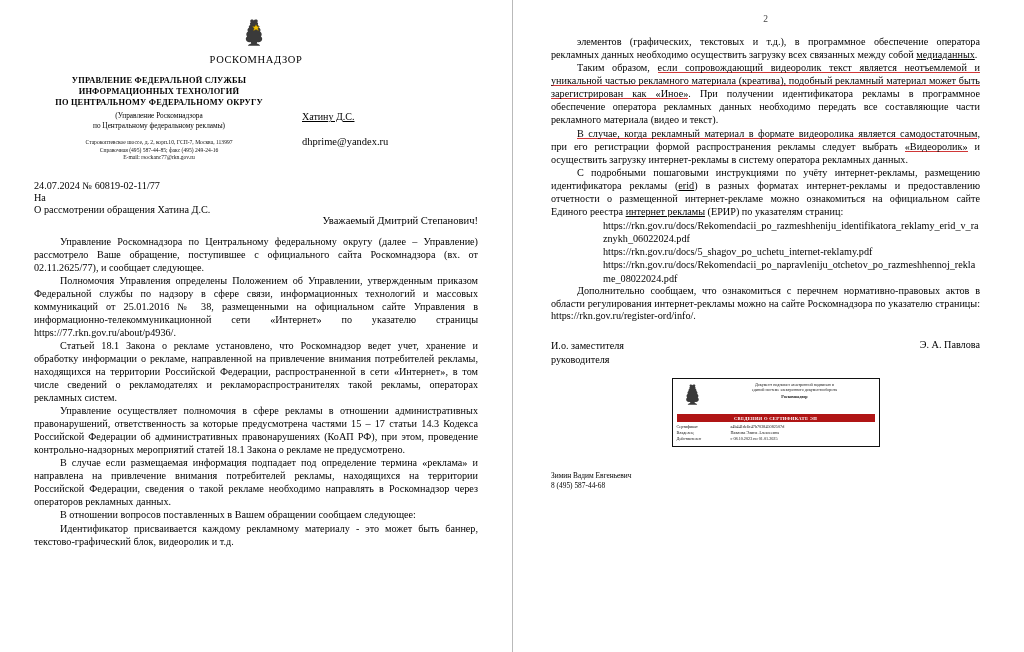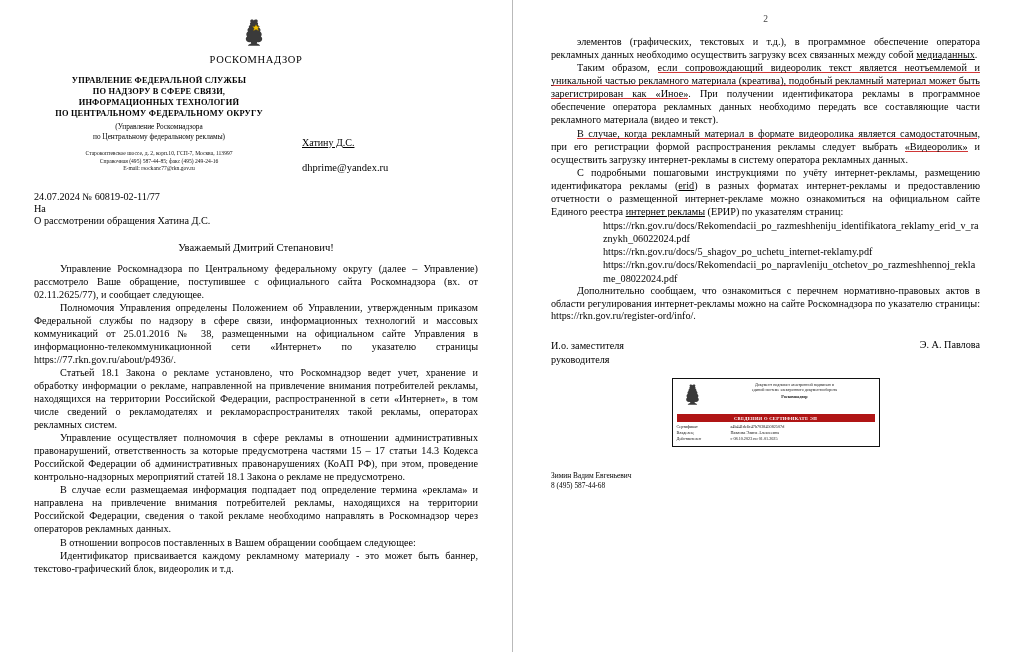--- a/index.html
+++ b/index.html
@@ -47,21 +47,21 @@
     text-align: center;
     font-size: 10.5px;
     letter-spacing: 0.6px;
     font-family: "Liberation Serif", serif;
     margin-top: 2px;
     margin-bottom: 10px;
   }
   
   .hdr {
     display: flex;
-    align-items: flex-end;
+    align-items: center;
     margin-top: 2px;
   }
   .hdr-left {
     width: 250px;
     text-align: center;
   }
   .hdr-right {
     flex: 1;
     padding-top: 22px;
     padding-left: 18px;
@@ -96,24 +96,23 @@
   .refline {
     font-size: 10.2px;
     margin-top: 18px;
   }
   .refline .r2 { margin-top: 1px; }
   .subject {
     font-size: 10.2px;
     margin-top: 1px;
   }
   .salutation {
-    text-align: center;
+    text-align: right;
     font-size: 10.6px;
     font-weight: normal;
-    margin-top: 16px;
     margin-bottom: 10px;
   }
   p.body {
     font-size: 10.2px;
     line-height: 1.265;
     text-align: justify;
     text-indent: 26px;
     margin: 0 0 0.5px 0;
     hyphens: auto;
   }
@@ -211,21 +210,20 @@
         </g>
       </svg>
     </div>
 
     <div class="org-name">РОСКОМНАДЗОР</div>
 
     <div class="hdr">
       <div class="hdr-left">
         <div class="l1">
           <div>УПРАВЛЕНИЕ ФЕДЕРАЛЬНОЙ СЛУЖБЫ</div>
-          <div>ПО НАДЗОРУ В СФЕРЕ СВЯЗИ,</div>
           <div>ИНФОРМАЦИОННЫХ ТЕХНОЛОГИЙ</div>
           <div>ПО ЦЕНТРАЛЬНОМУ ФЕДЕРАЛЬНОМУ ОКРУГУ</div>
         </div>
         <div class="l2">
           <div>(Управление Роскомнадзора</div>
           <div>по Центральному федеральному рекламы)</div>
         </div>
         <div class="addr">
           <div>Старокоптевское шоссе, д. 2, корп.10, ГСП-7, Москва, 113997</div>
           <div>Справочная (495) 587-44-85; факс (495) 249-24-16</div>

